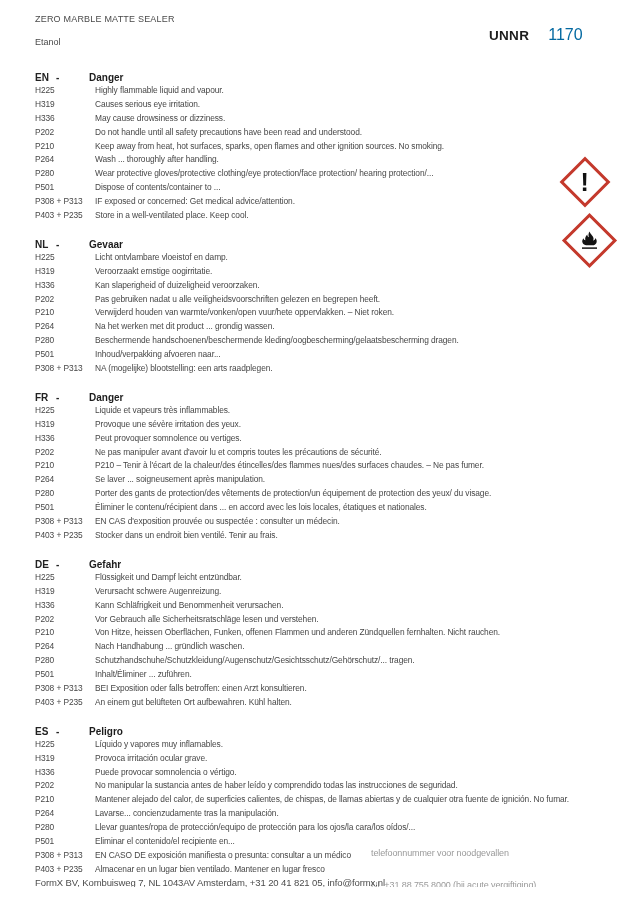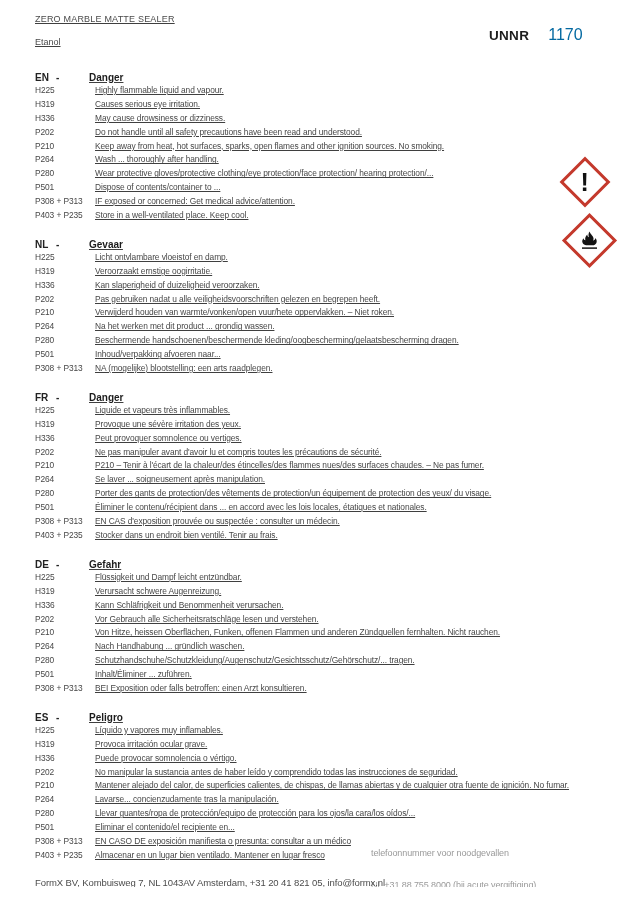--- a/index.html
+++ b/index.html
@@ -8,21 +8,20 @@
     background: #ffffff;
   }
   .page {
     position: relative;
     width: 640px;
     height: 887px;
     background: #ffffff;
     font-family: "Liberation Sans", sans-serif;
     color: #3f3f3f;
     overflow: hidden;
-    text-decoration: underline;
   }
   
   .doc-header {
     padding: 14px 0 0 35px;
   }
   .product-name {
     font-size: 9px;
     color: #4a4a4a;
     letter-spacing: 0.2px;
   }
@@ -342,20 +341,23 @@
   </div>
 
   <div class="hrow">
     <span class="code">P501</span><span class="text">Inhalt/Éliminer ... zuführen.</span>
   </div>
 
   <div class="hrow">
     <span class="code">P308 + P313</span><span class="text">BEI Exposition oder falls betroffen: einen Arzt konsultieren.</span>
   </div>
 
+  <div class="hrow">
+    <span class="code">P403 + P235</span><span class="text">An einem gut belüfteten Ort aufbewahren. Kühl halten.</span>
+  </div>
 </div>
   </section>
 
   <section class="section">
     <div class="section-header">
       <span class="section-lang">ES</span><span class="section-dash">-</span><span class="section-title">Peligro</span>
     </div>
     <div class="rows">
   <div class="hrow">
     <span class="code">H225</span><span class="text">Líquido y vapores muy inflamables.</span>

